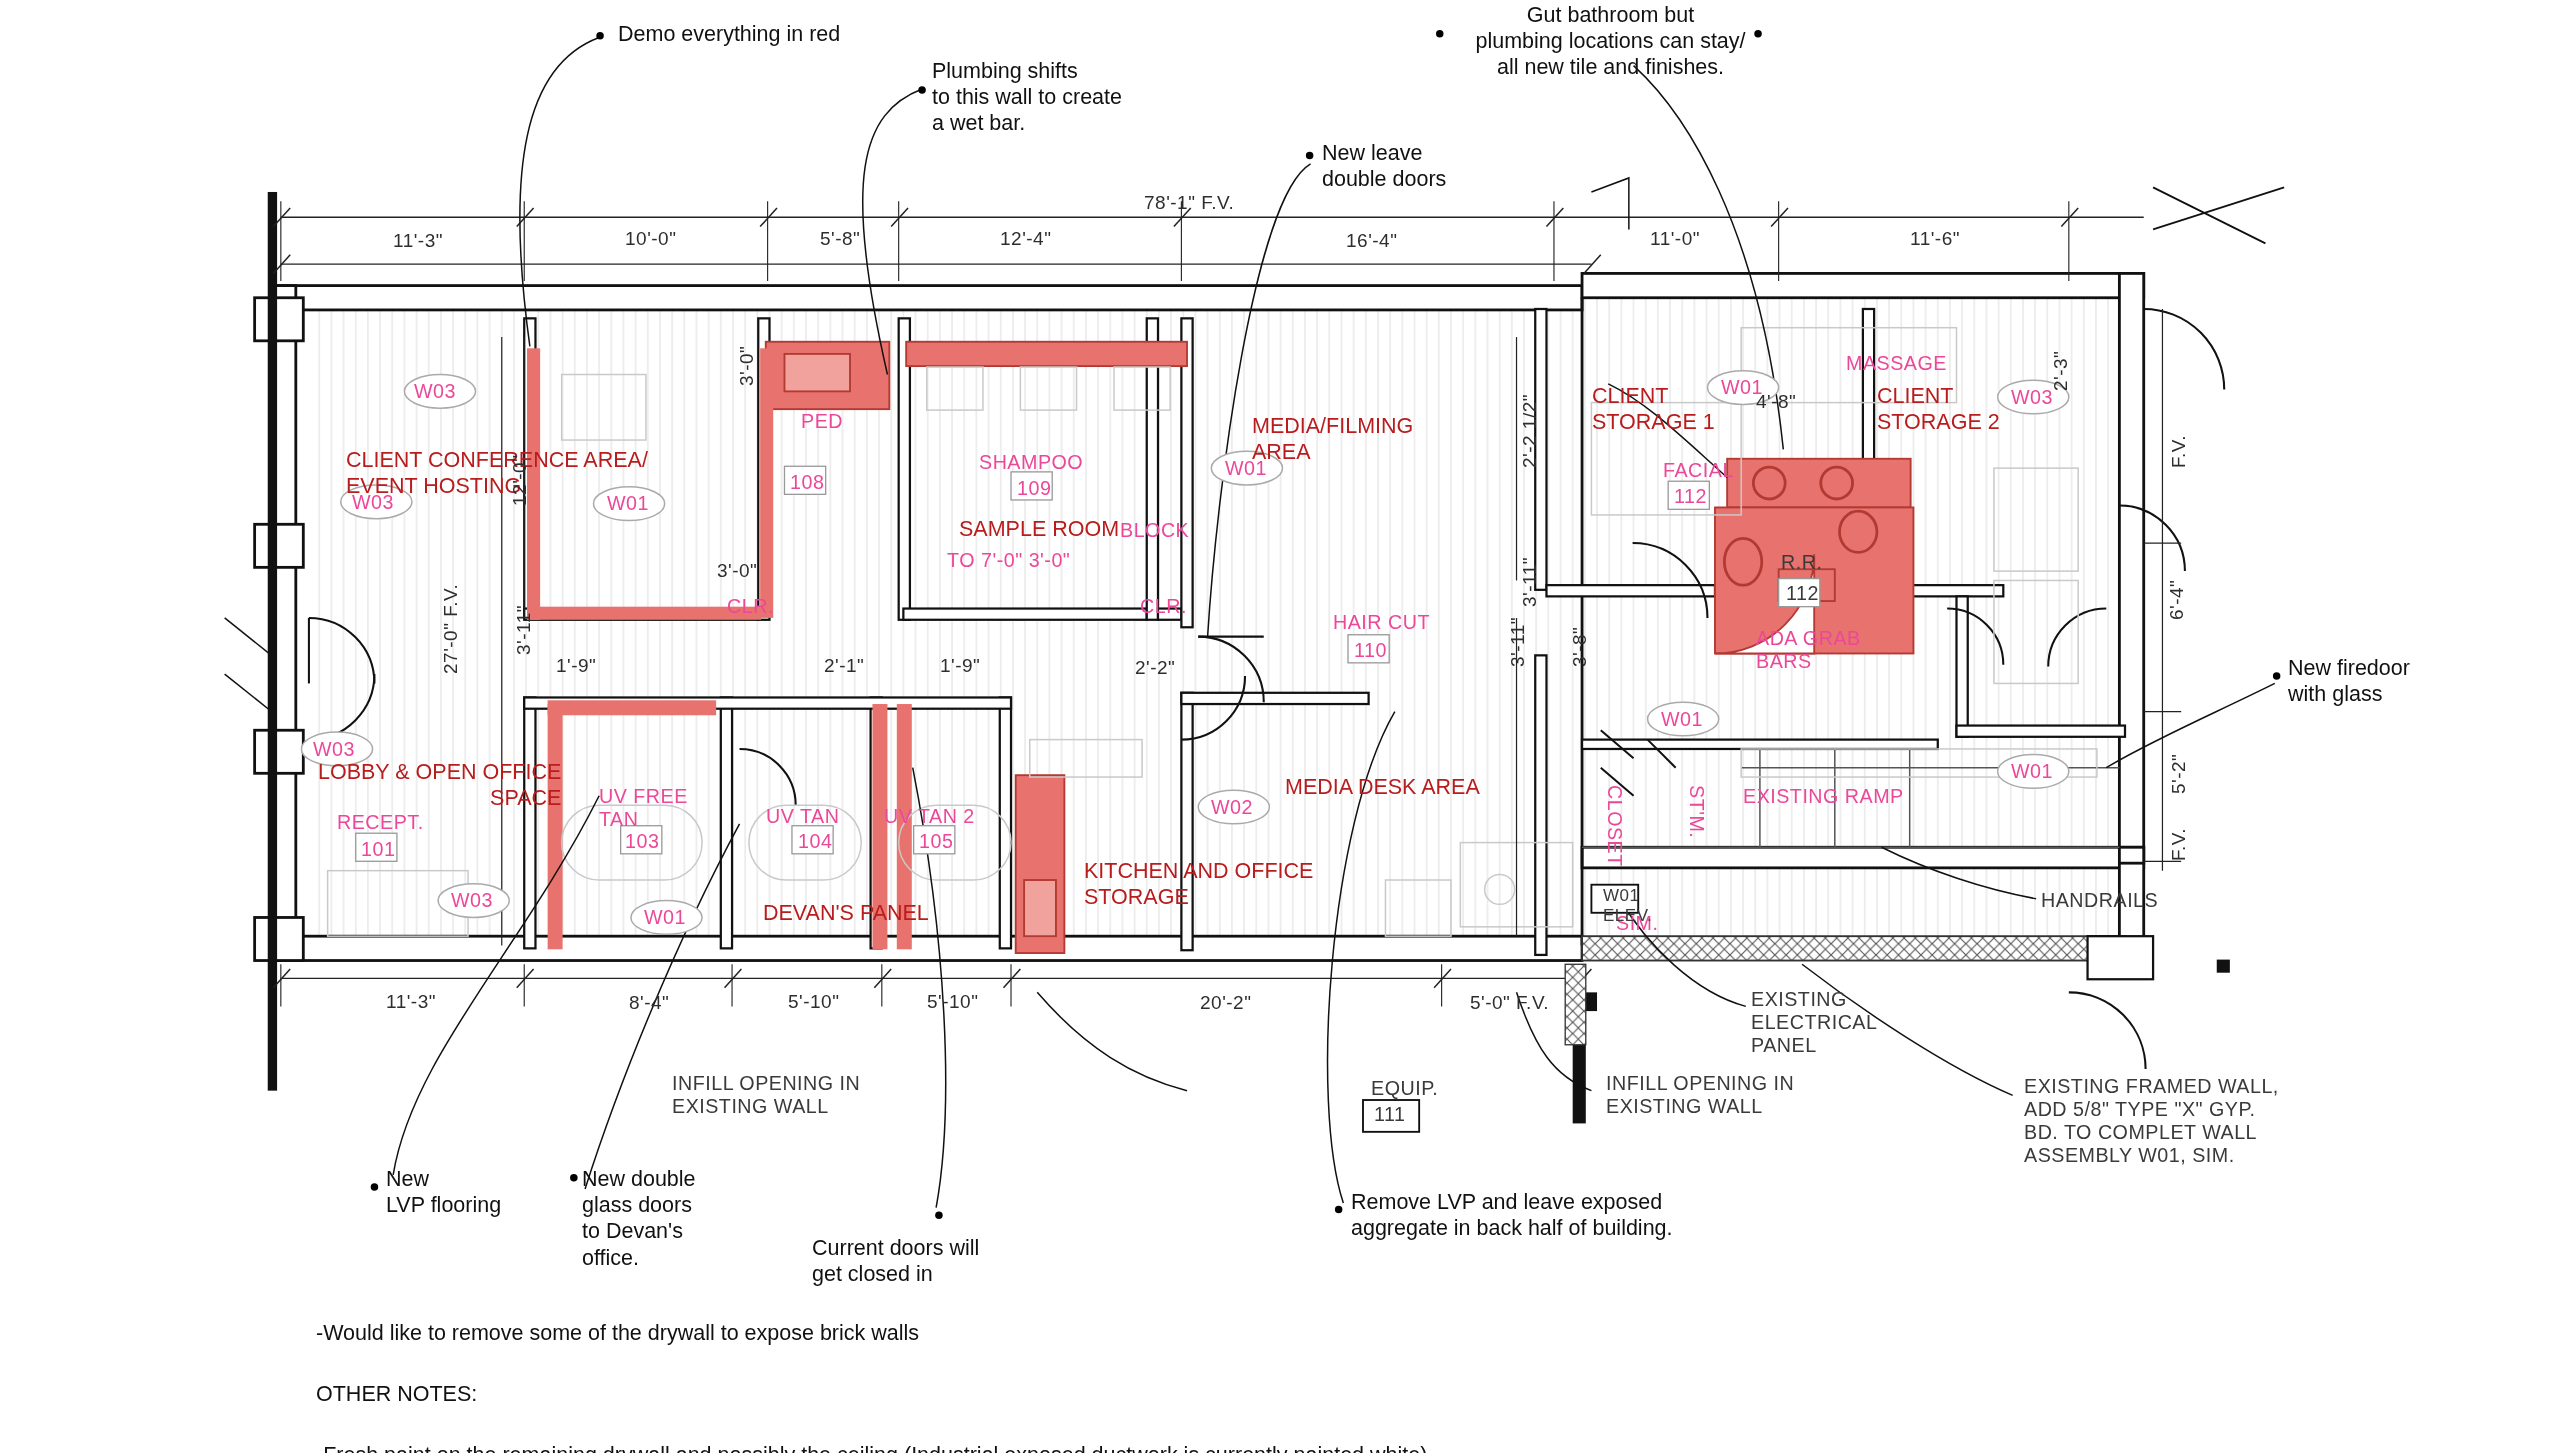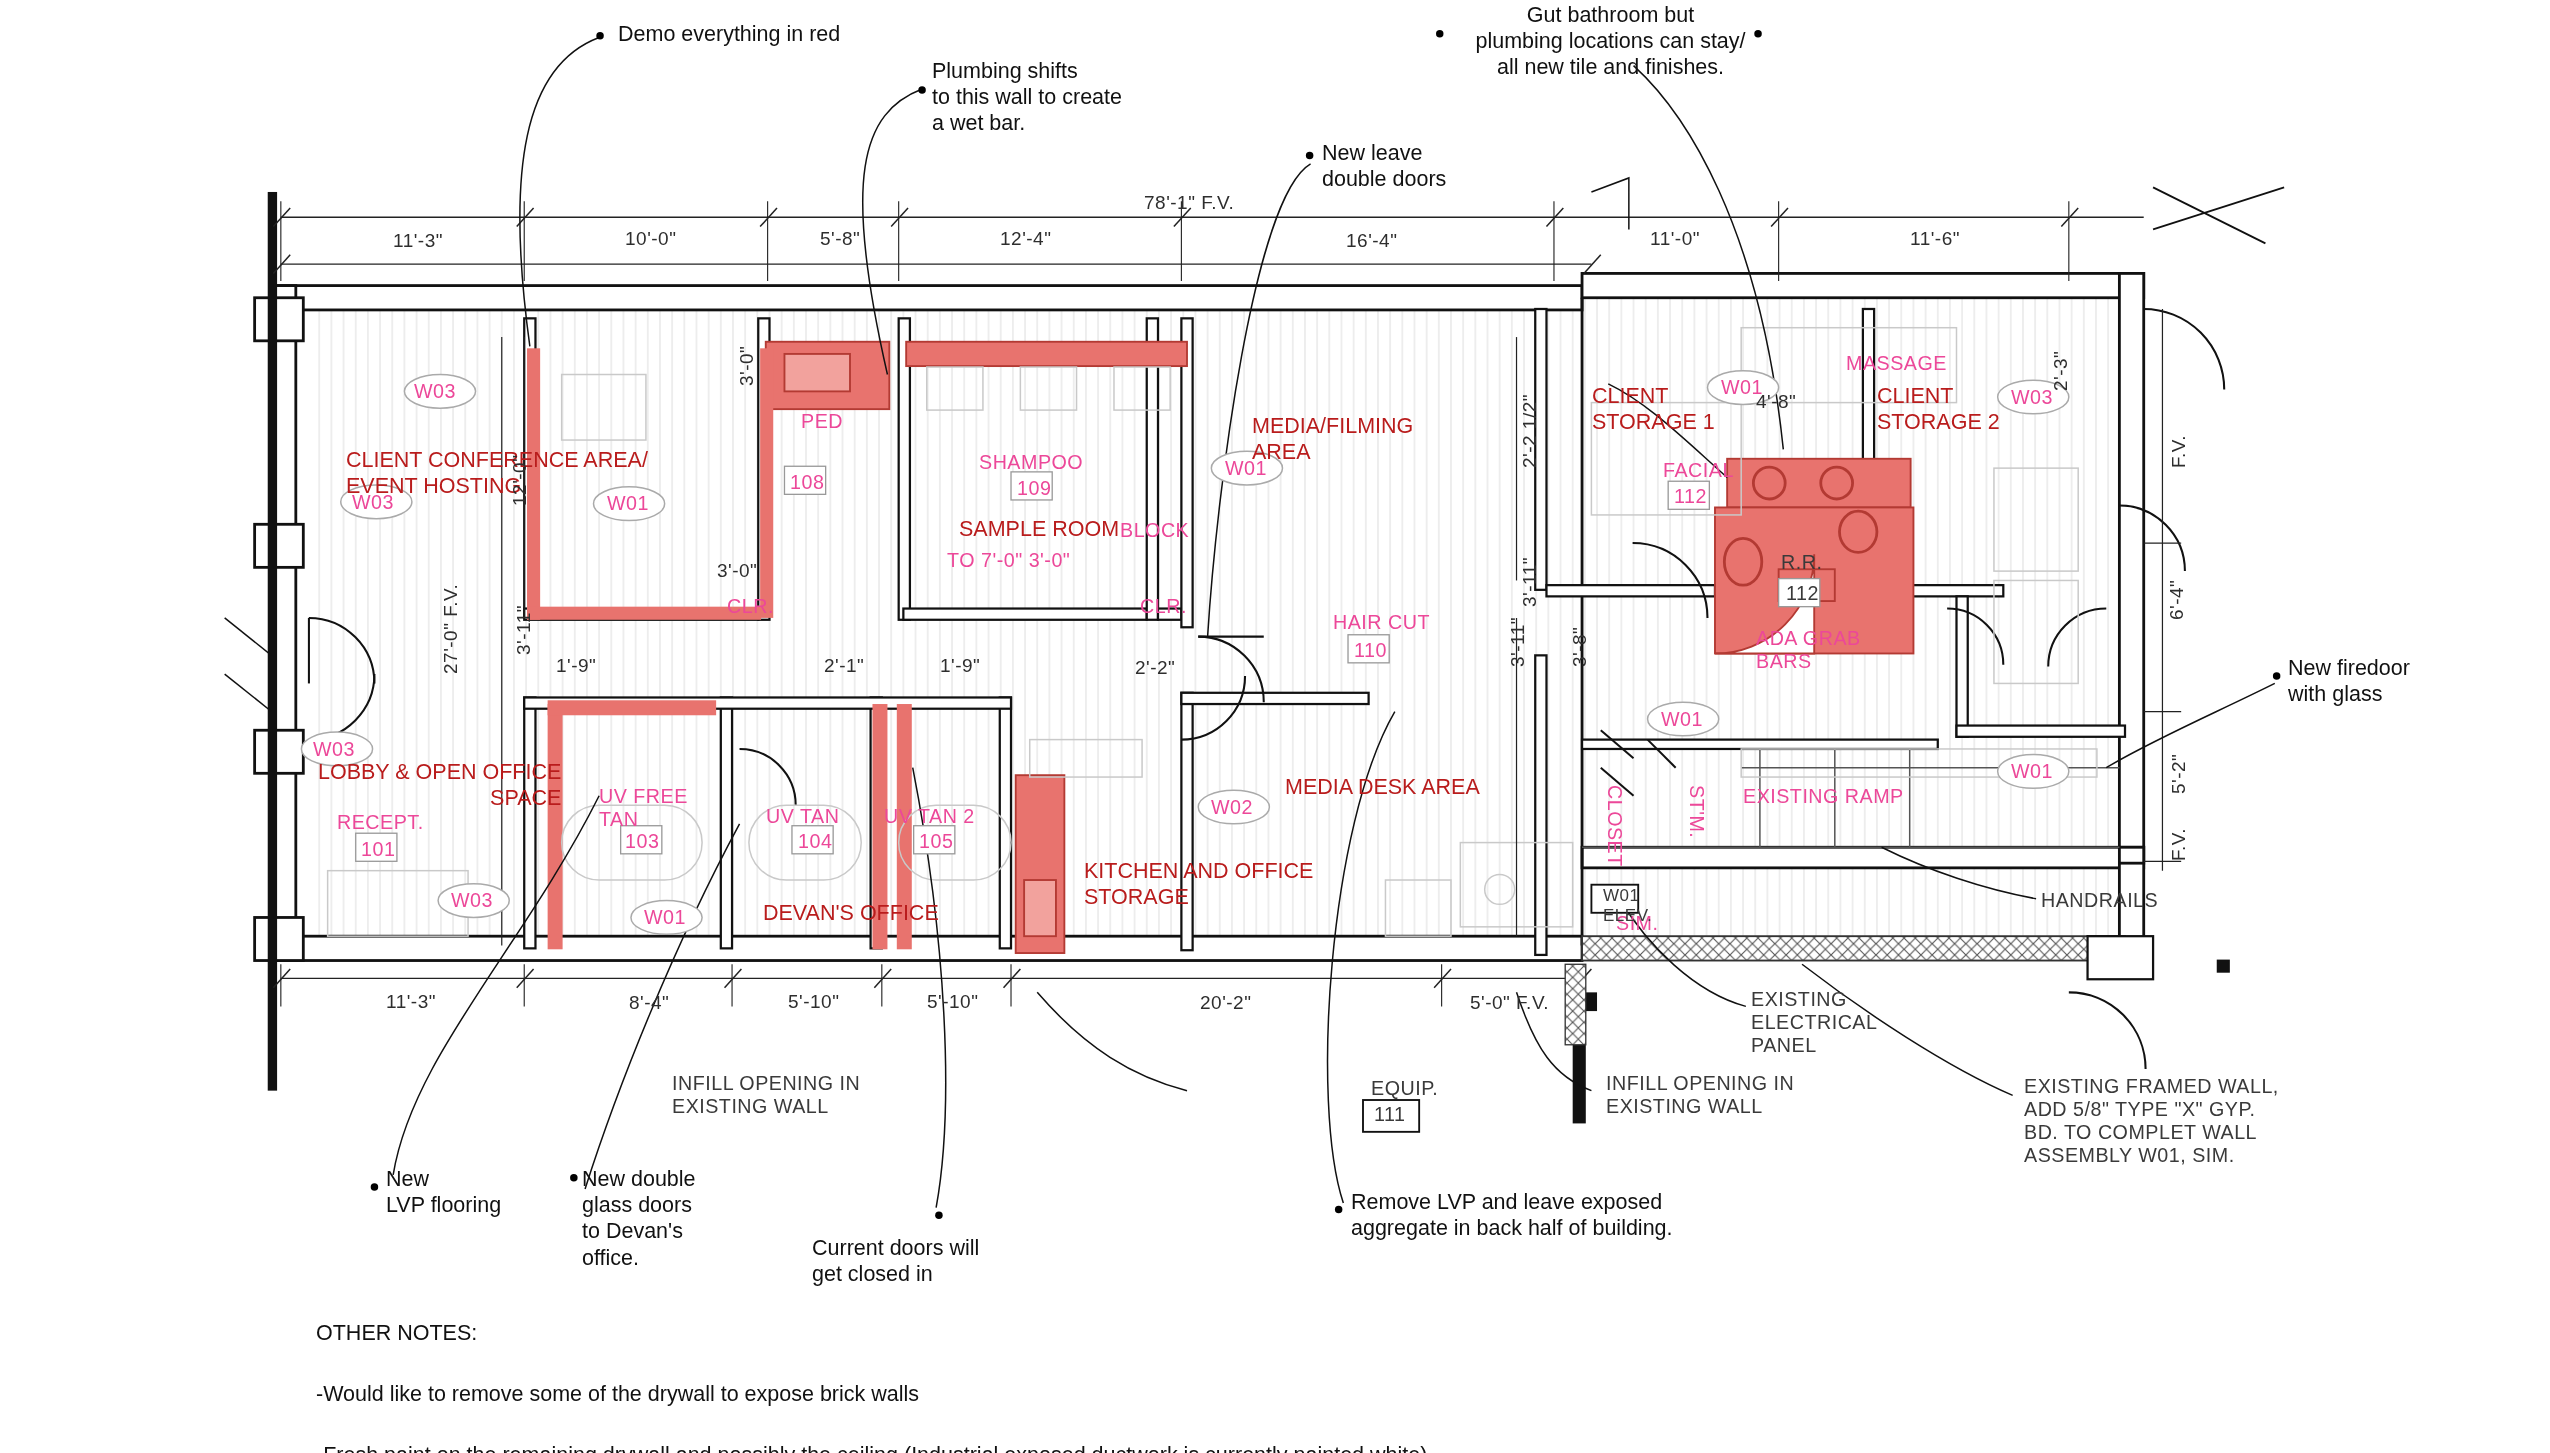--- a/index.html
+++ b/index.html
@@ -375,21 +375,21 @@
 EVENT HOSTING</div>
   <div class="roomlbl" style="left:959px; top:517px;">SAMPLE ROOM</div>
   <div class="roomlbl" style="left:1252px; top:414px;">MEDIA/FILMING
 AREA</div>
   <div class="roomlbl" style="left:1592px; top:384px;">CLIENT
 STORAGE 1</div>
   <div class="roomlbl" style="left:1877px; top:384px;">CLIENT
 STORAGE 2</div>
   <div class="roomlbl" style="left:318px; top:760px;text-align:right;">LOBBY &amp; OPEN OFFICE
 SPACE</div>
-  <div class="roomlbl" style="left:763px; top:901px;">DEVAN'S OFFICE</div>
+  <div class="roomlbl" style="left:763px; top:901px;">DEVAN'S PANEL</div>
   <div class="roomlbl" style="left:1285px; top:775px;">MEDIA DESK AREA</div>
   <div class="roomlbl" style="left:1084px; top:859px;">KITCHEN AND OFFICE
 STORAGE</div>
 
   <div class="cad" style="left:672px; top:1072px;">INFILL OPENING IN
 EXISTING WALL</div>
   <div class="cad" style="left:1606px; top:1072px;">INFILL OPENING IN
 EXISTING WALL</div>
   <div class="cad" style="left:1751px; top:988px;">EXISTING
 ELECTRICAL
@@ -479,21 +479,21 @@
   <div class="cad dim faint" style="left:940px; top:655px;">1'-9"</div>
   <div class="cad dim faint" style="left:736px; top:386px; transform:rotate(-90deg); transform-origin:left top;">3'-0"</div>
   <div class="cad dim faint" style="left:1519px; top:468px; transform:rotate(-90deg); transform-origin:left top;">2'-2 1/2"</div>
   <div class="cad dim faint" style="left:1519px; top:607px; transform:rotate(-90deg); transform-origin:left top;">3'-11"</div>
   <div class="cad dim faint" style="left:1756px; top:391px;">4'-8"</div>
   <div class="cad dim faint" style="left:1569px; top:667px; transform:rotate(-90deg); transform-origin:left top;">3'-8"</div>
   <div class="cad dim faint" style="left:1507px; top:667px; transform:rotate(-90deg); transform-origin:left top;">3'-11"</div>
   <div class="cad dim faint" style="left:2050px; top:391px; transform:rotate(-90deg); transform-origin:left top;">2'-3"</div>
 
   <div class="notes">
+    <div>-Would like to remove some of the drywall to expose brick walls</div>
     <div>OTHER NOTES:</div>
-    <div>-Would like to remove some of the drywall to expose brick walls</div>
     <div>-Fresh paint on the remaining drywall and possibly the ceiling (Industrial exposed ductwork is currently painted white)</div>
     
     
   </div>
 
 </div>
 
 
 </body></html>

